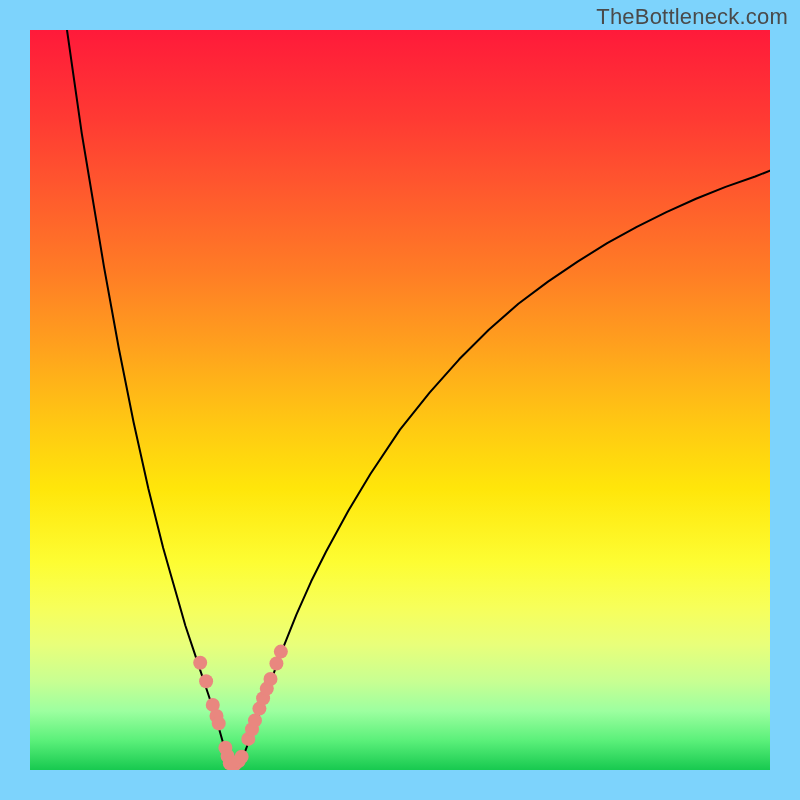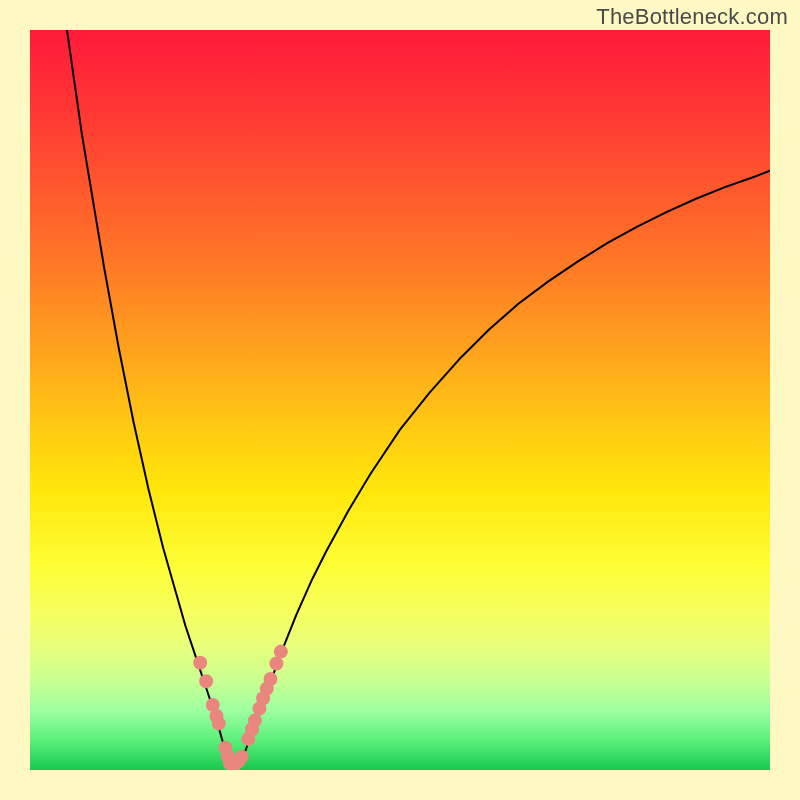--- a/index.html
+++ b/index.html
@@ -7,21 +7,21 @@
     padding: 0;
     width: 800px;
     height: 800px;
     overflow: hidden;
     background: #000;
     font-family: Arial, Helvetica, sans-serif;
   }
   .frame {
     position: absolute;
     inset: 0;
-    background: #fef9c3;
+    background: #7dd3fc;
     text-align: right;
   }
   .plot-area {
     position: absolute;
     left: 30px;
     top: 30px;
     width: 740px;
     height: 740px;
   }
   .gradient-bg {

